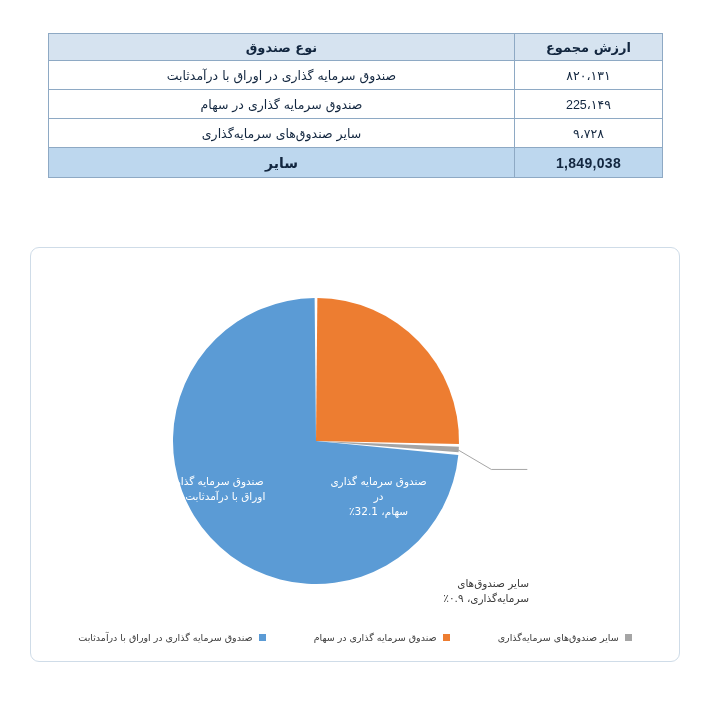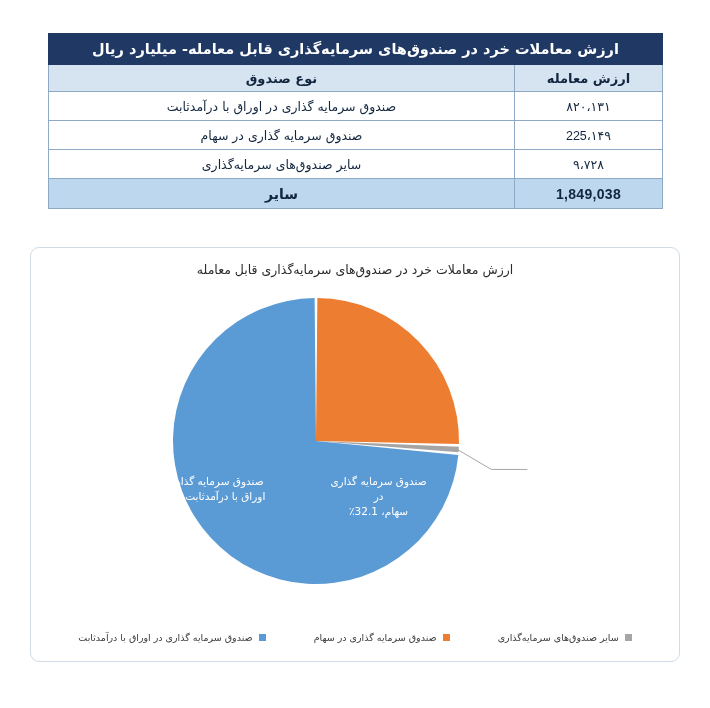--- a/index.html
+++ b/index.html
@@ -164,24 +164,21 @@
 </head>
 <body>
 
 <table id="report-table">
   <colgroup>
       <col class="col-value">
       <col>
     </colgroup>
   <tbody>
     <tr>
-      <td class="tbl-title" colspan="2">ارزش معاملات خرد در صندوق‌های سرمایه‌گذاری قابل معامله- میلیارد ریال</td>
-    </tr>
-    <tr>
-      <td class="tbl-head">ارزش معامله</td>
+      <td class="tbl-head">ارزش مجموع</td>
       <td class="tbl-head">نوع صندوق</td>
     </tr>
     <tr>
       <td class="tbl-cell num">۸۲۰،۱۳۱</td>
       <td class="tbl-cell">صندوق سرمایه گذاری در اوراق با درآمدثابت</td>
     </tr>
     <tr>
       <td class="tbl-cell num">225،۱۴۹</td>
       <td class="tbl-cell">صندوق سرمایه گذاری در سهام</td>
     </tr>
@@ -191,21 +188,20 @@
     </tr>
     <tr>
       <td class="tbl-total num">1,849,038</td>
       <td class="tbl-total">سایر</td>
     </tr>
   </tbody>
 </table>
 
 <div id="chart-card">
 
-  <div id="chart-title">ارزش معاملات خرد در صندوق‌های سرمایه‌گذاری قابل معامله</div>
 
   <div id="pie-wrap">
     <svg id="pie-svg" width="650" height="320" viewBox="0 0 650 320">
       <g id="pie-slices">
           <path d="M 285 153 L 286.3726803751232 10.006588443426011 A 143 143 0 0 1 427.96596987242697 156.11952855994224 Z" fill="#ed7d31"></path>
           <path d="M 285 153 L 427.87973600731846 158.86353464038413 A 143 143 0 0 1 427.5611347509814 164.19476924784638 Z" fill="#a5a5a5"></path>
           <path d="M 285 153 L 427.3199515241088 166.92951536038936 A 143 143 0 1 1 283.6273196248767 10.006588443426011 Z" fill="#5b9bd5"></path>
         </g>
       <polyline id="other-leader" points="426.31787307143645,161.44533306420647 460.31787307143645,181.44533306420647 496.31787307143645,181.44533306420647" fill="none" stroke="#a6a6a6" stroke-width="1"></polyline>
     </svg>
@@ -213,20 +209,24 @@
     <div class="slice-label" id="label-bonds">
       <div>صندوق سرمایه گذاری در</div>
       <div>اوراق با درآمدثابت، ۷۳.۶٪</div>
     </div>
 
     <div class="slice-label" id="label-equity">
       <div>صندوق سرمایه گذاری در</div>
       <div>سهام، 32.1٪</div>
     </div>
 
+    <div class="slice-label" id="label-other">
+      <div>سایر صندوق‌های</div>
+      <div>سرمایه‌گذاری، ۰.۹٪</div>
+    </div>
   </div>
 
   <div id="legend">
     <div class="legend-item">
       <span class="legend-swatch" style="background: rgb(165, 165, 165);"></span>
       <span class="legend-text">سایر صندوق‌های سرمایه‌گذاری</span>
     </div>
     <div class="legend-item">
       <span class="legend-swatch" style="background: rgb(237, 125, 49);"></span>
       <span class="legend-text">صندوق سرمایه گذاری در سهام</span>

